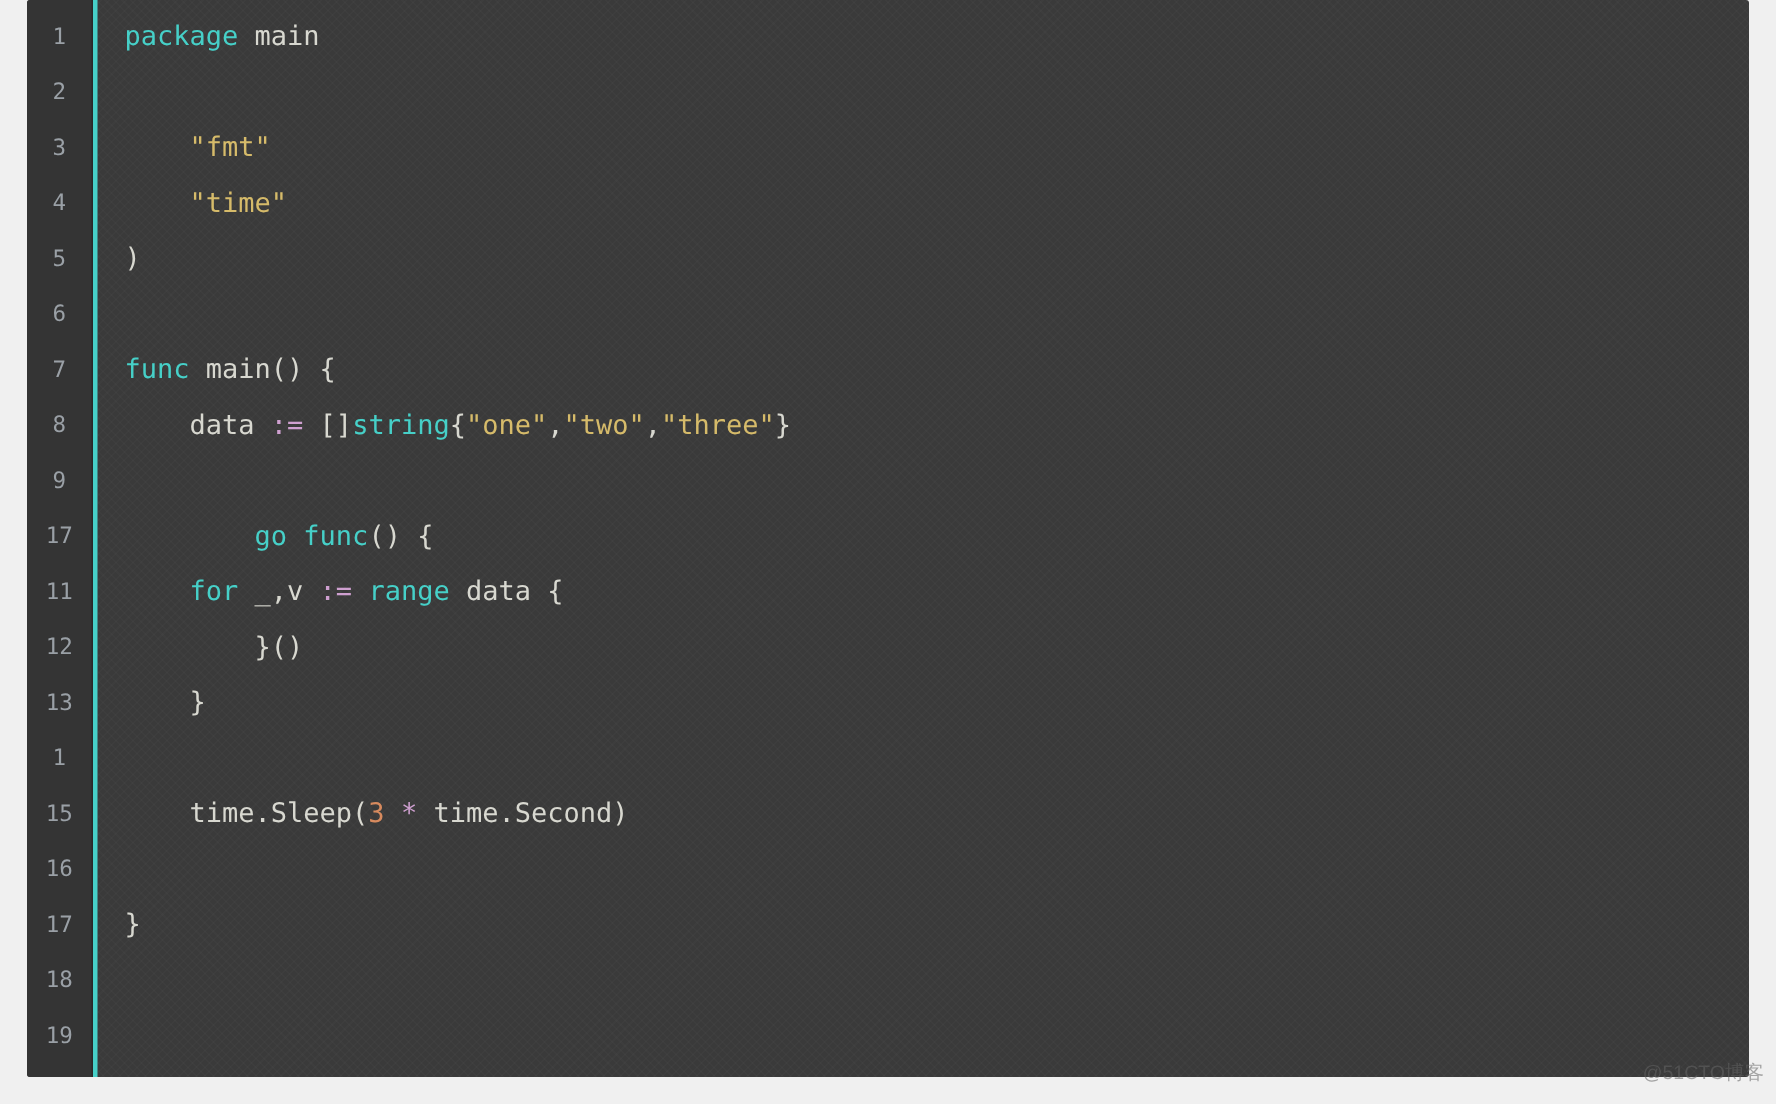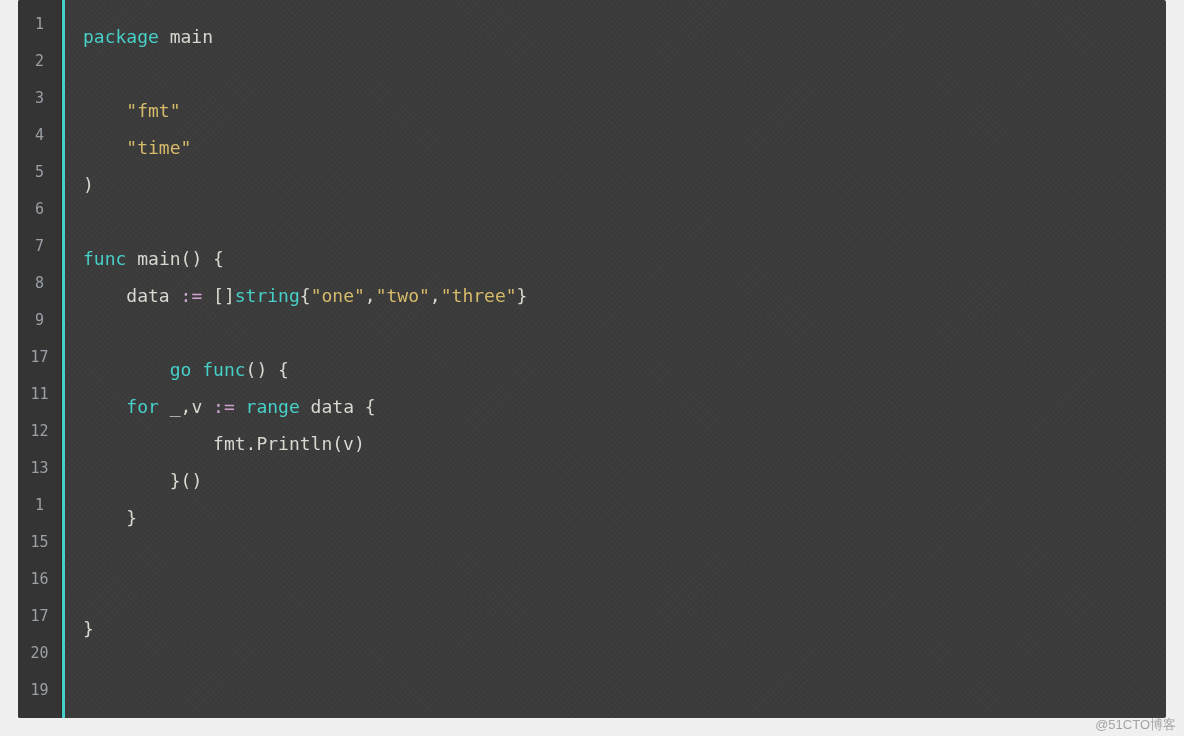--- a/index.html
+++ b/index.html
@@ -41,41 +41,41 @@
     height: 37px;
     line-height: 37px;
     font-size: 15px;
   }
   .accent {
     width: 3px;
     flex: 0 0 3px;
     background: #46d0c8;
   }
   .code {
-    padding: 18px 18px;
+    padding: 6px 18px;
     color: #d8d8d0;
   }
   .code .line {
     height: 37px;
     line-height: 37px;
     white-space: pre;
   }
   
   .kw   { color: #46d0c8; }  
   .id   { color: #d8d8d0; }  
   .str  { color: #d6bb6a; }  
   .num  { color: #d78a5e; }  
   .punc { color: #d8d8d0; }
   .op   { color: #cfa0d0; }
   .ty   { color: #46d0c8; }  
   .cmt  { color: #8a8a82; font-style: normal; }
   .watermark {
     position: absolute;
     right: 8px;
-    bottom: 2px;
+    bottom: 12px;
     font-size: 13px;
     color: rgba(100,100,100,0.55);
   }
 </style>
 </head>
 <body>
 
 <div class="code-container">
   <div class="gutter">
     <div class="ln">1</div>
@@ -88,38 +88,38 @@
     <div class="ln">8</div>
     <div class="ln">9</div>
     <div class="ln">17</div>
     <div class="ln">11</div>
     <div class="ln">12</div>
     <div class="ln">13</div>
     <div class="ln">1</div>
     <div class="ln">15</div>
     <div class="ln">16</div>
     <div class="ln">17</div>
-    <div class="ln">20</div>
+    <div class="ln">18</div>
     <div class="ln">19</div>
   </div>
   <div class="accent"></div>
   <div class="code">
     <div class="line"><span class="kw">package</span><span class="id"> main</span></div>
     <div class="line"></div>
     <div class="line"><span>    </span><span class="str">"fmt"</span></div>
     <div class="line"><span>    </span><span class="str">"time"</span></div>
     <div class="line"><span class="punc">)</span></div>
     <div class="line"></div>
     <div class="line"><span class="kw">func</span><span> </span><span class="id">main</span><span class="punc">() {</span></div>
     <div class="line"><span>    </span><span class="id">data </span><span class="op">:=</span><span> </span><span class="punc">[]</span><span class="ty">string</span><span class="punc">{</span><span class="str">"one"</span><span class="punc">,</span><span class="str">"two"</span><span class="punc">,</span><span class="str">"three"</span><span class="punc">}</span></div>
     <div class="line"></div>
     <div class="line"><span>        </span><span class="kw">go</span><span> </span><span class="kw">func</span><span class="punc">() {</span></div>
     <div class="line"><span>    </span><span class="kw">for</span><span class="id"> _,v </span><span class="op">:=</span><span> </span><span class="kw">range</span><span class="id"> data {</span></div>
-    <div class="line"><span>            </span><span class="id">fmt.Println(v)</span></div>
     <div class="line"><span>        </span><span class="punc">}()</span></div>
     <div class="line"><span>    </span><span class="punc">}</span></div>
     <div class="line"></div>
+    <div class="line"><span>    </span><span class="id">time.Sleep(</span><span class="num">3</span><span> </span><span class="op">*</span><span class="id"> time.Second)</span></div>
     <div class="line"><span>    </span></div>
     <div class="line"><span class="punc">}</span></div>
   </div>
 </div>
 
 <div class="watermark">@51CTO博客</div>
 
 </body></html>

